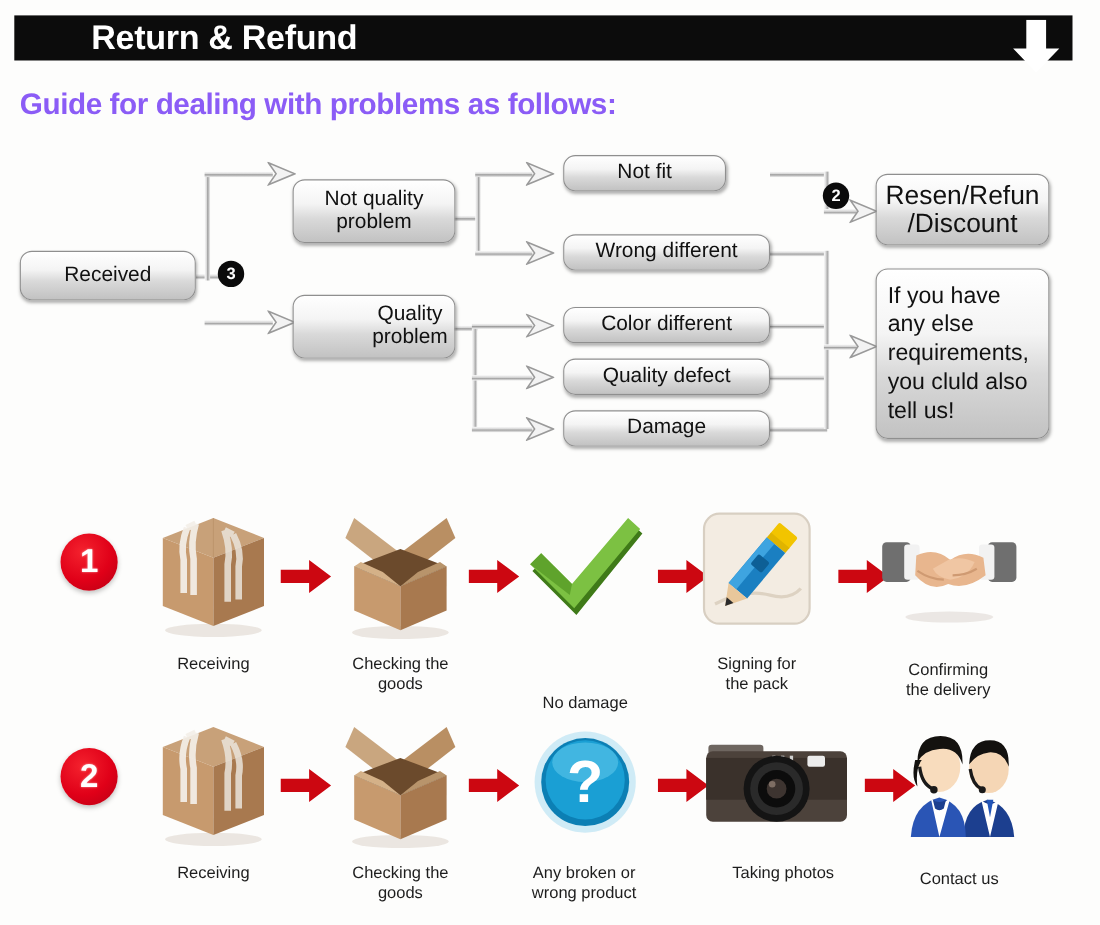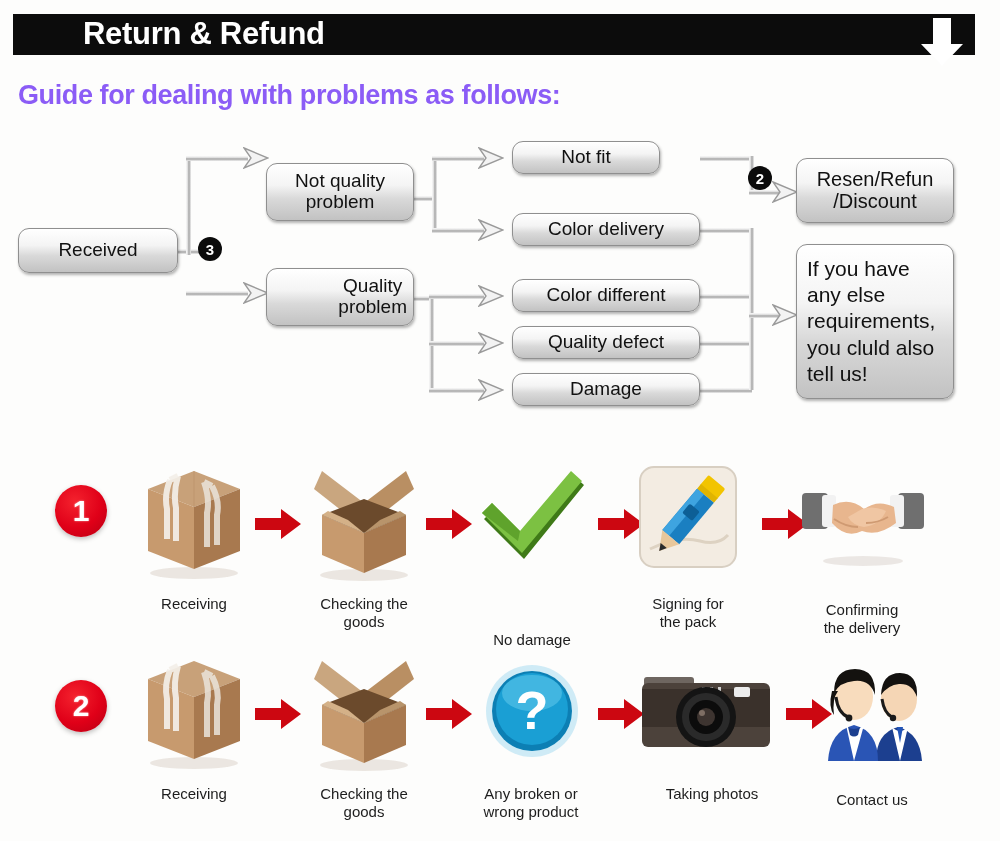--- a/index.html
+++ b/index.html
@@ -149,36 +149,36 @@
 
   <div class="node" style="left:266px;top:140px;width:148px;height:58px;justify-content:flex-end;">
     <span class="ln">Quality<br>problem</span>
   </div>
 
   <div class="node" style="left:512px;top:13px;width:148px;height:33px;">
     <span>Not fit</span>
   </div>
 
   <div class="node" style="left:512px;top:85px;width:188px;height:33px;">
-    <span>Color delivery</span>
+    <span>Wrong different</span>
   </div>
 
   <div class="node" style="left:512px;top:151px;width:188px;height:33px;">
     <span>Color different</span>
   </div>
 
   <div class="node" style="left:512px;top:198px;width:188px;height:33px;">
     <span>Quality defect</span>
   </div>
 
   <div class="node" style="left:512px;top:245px;width:188px;height:33px;">
     <span>Damage</span>
   </div>
 
-  <div class="node" style="left:796px;top:30px;width:158px;height:65px;font-size:20px;">
+  <div class="node" style="left:796px;top:30px;width:158px;height:65px;font-size:24px;">
     <span class="ln">Resen/Refun<br>/Discount</span>
   </div>
 
   <div class="node left-al" style="left:796px;top:116px;width:158px;height:155px;font-size:21px;line-height:1.25;">
     <span class="ln">If you have any else requirements, you cluld also tell us!</span>
   </div>
 
   <div class="badge" style="left:198px;top:109px;width:24px;height:24px;">
     <span>3</span>
   </div>

